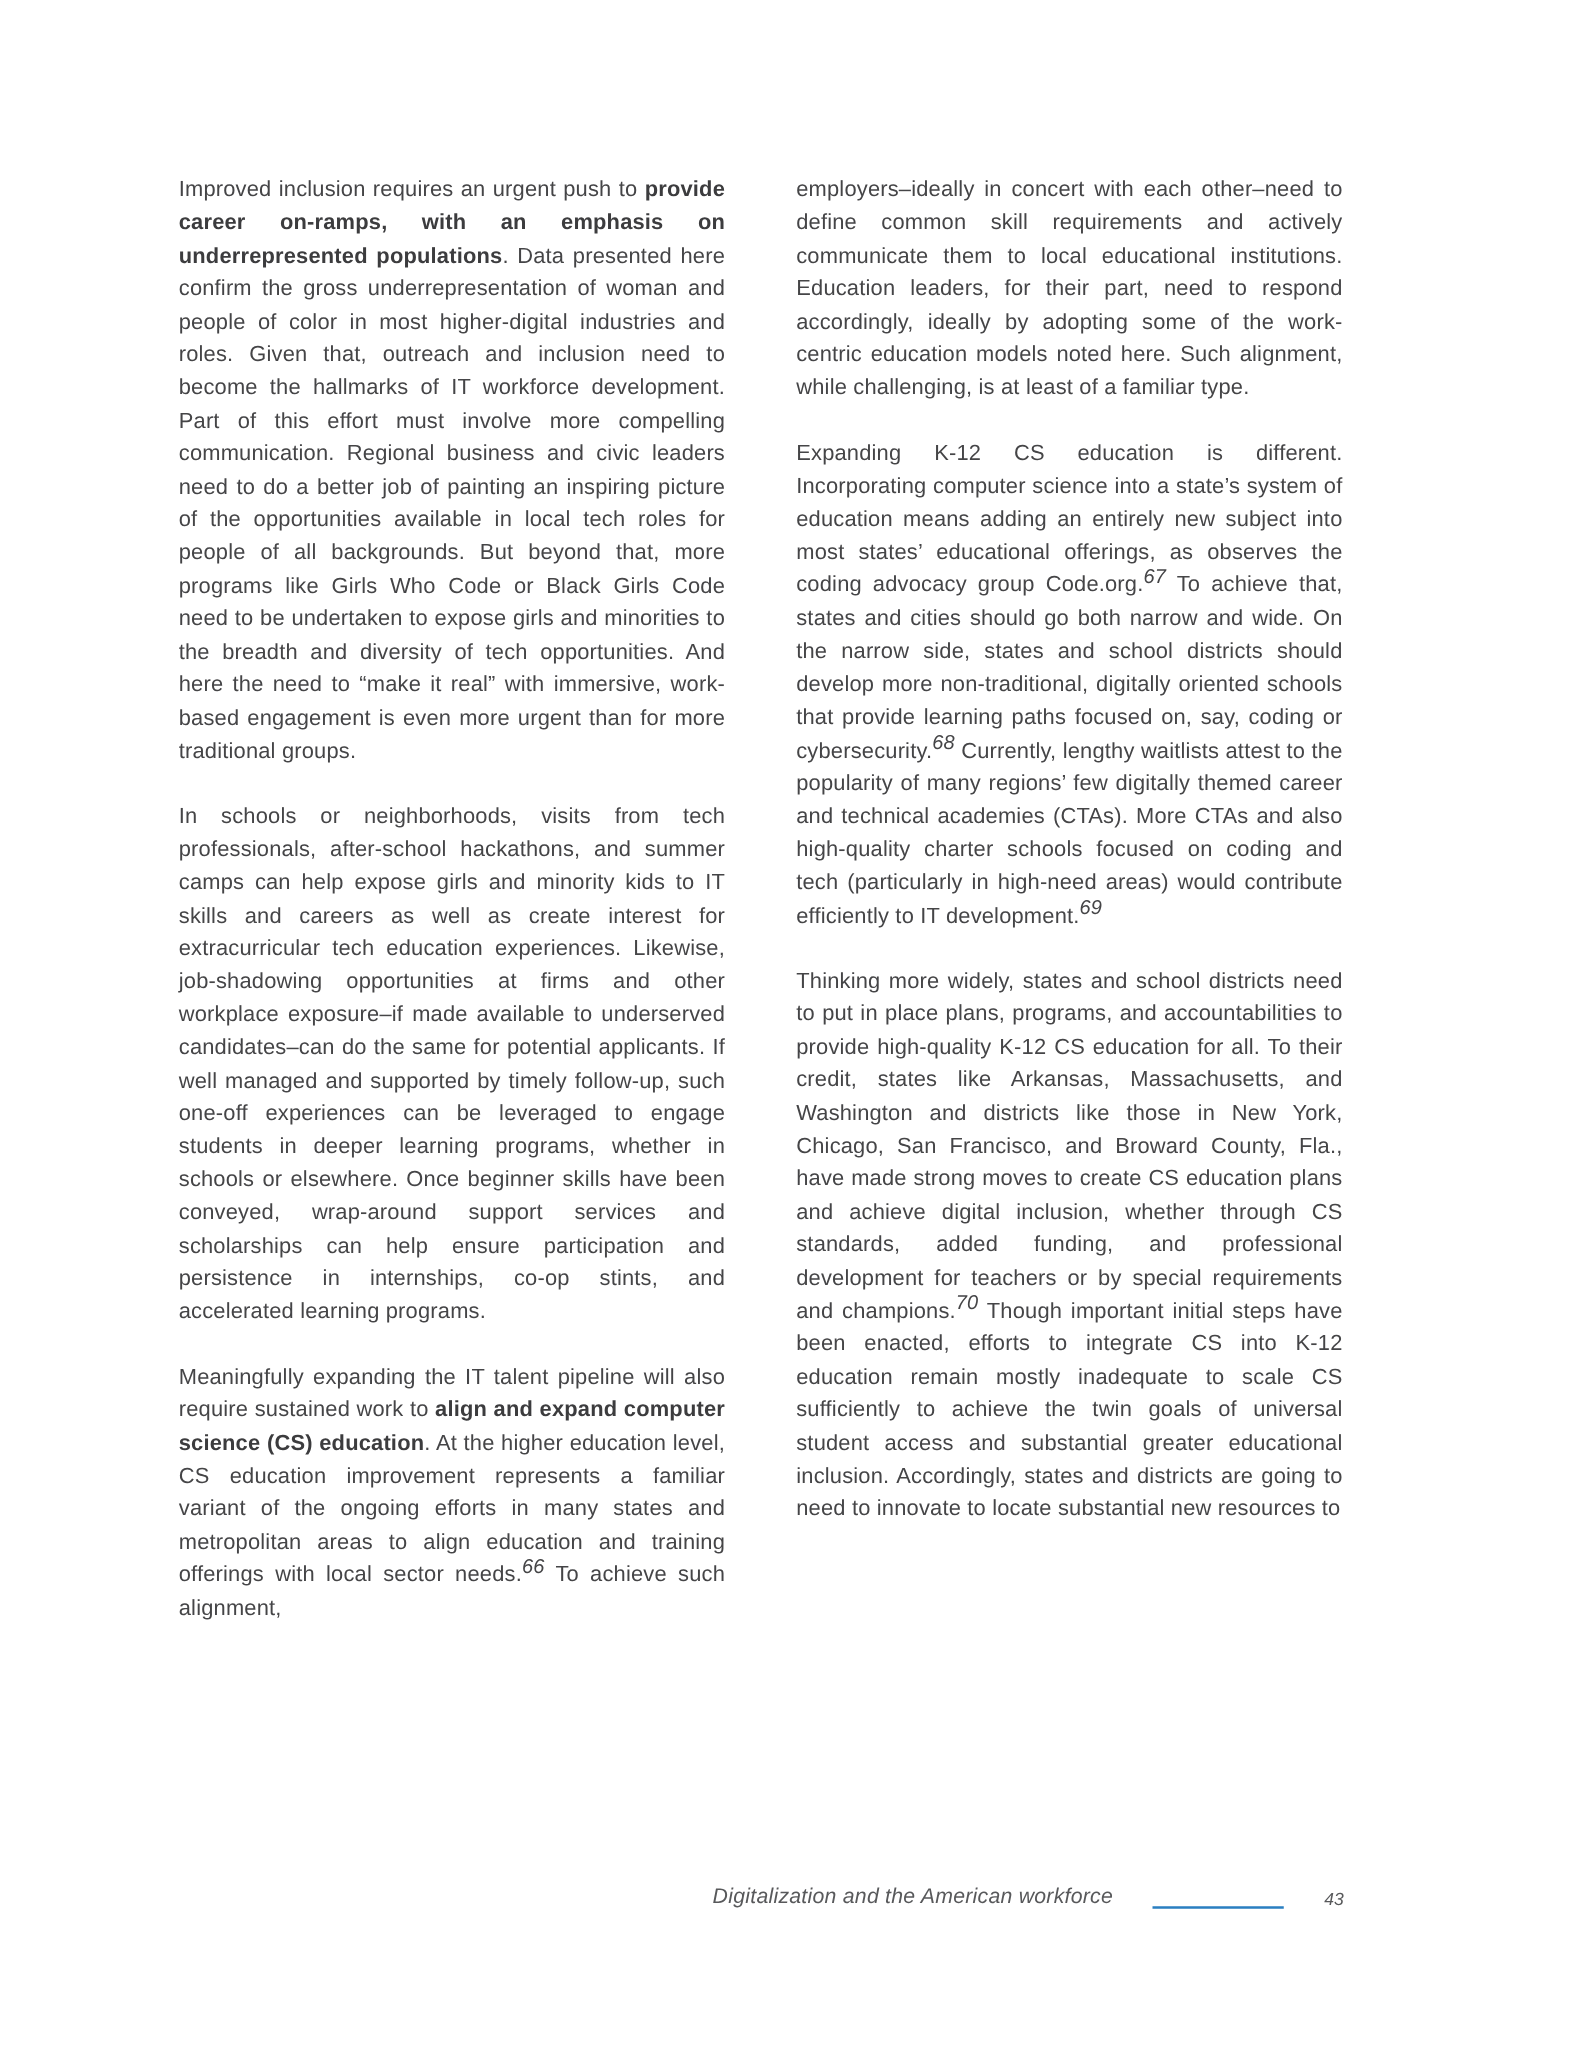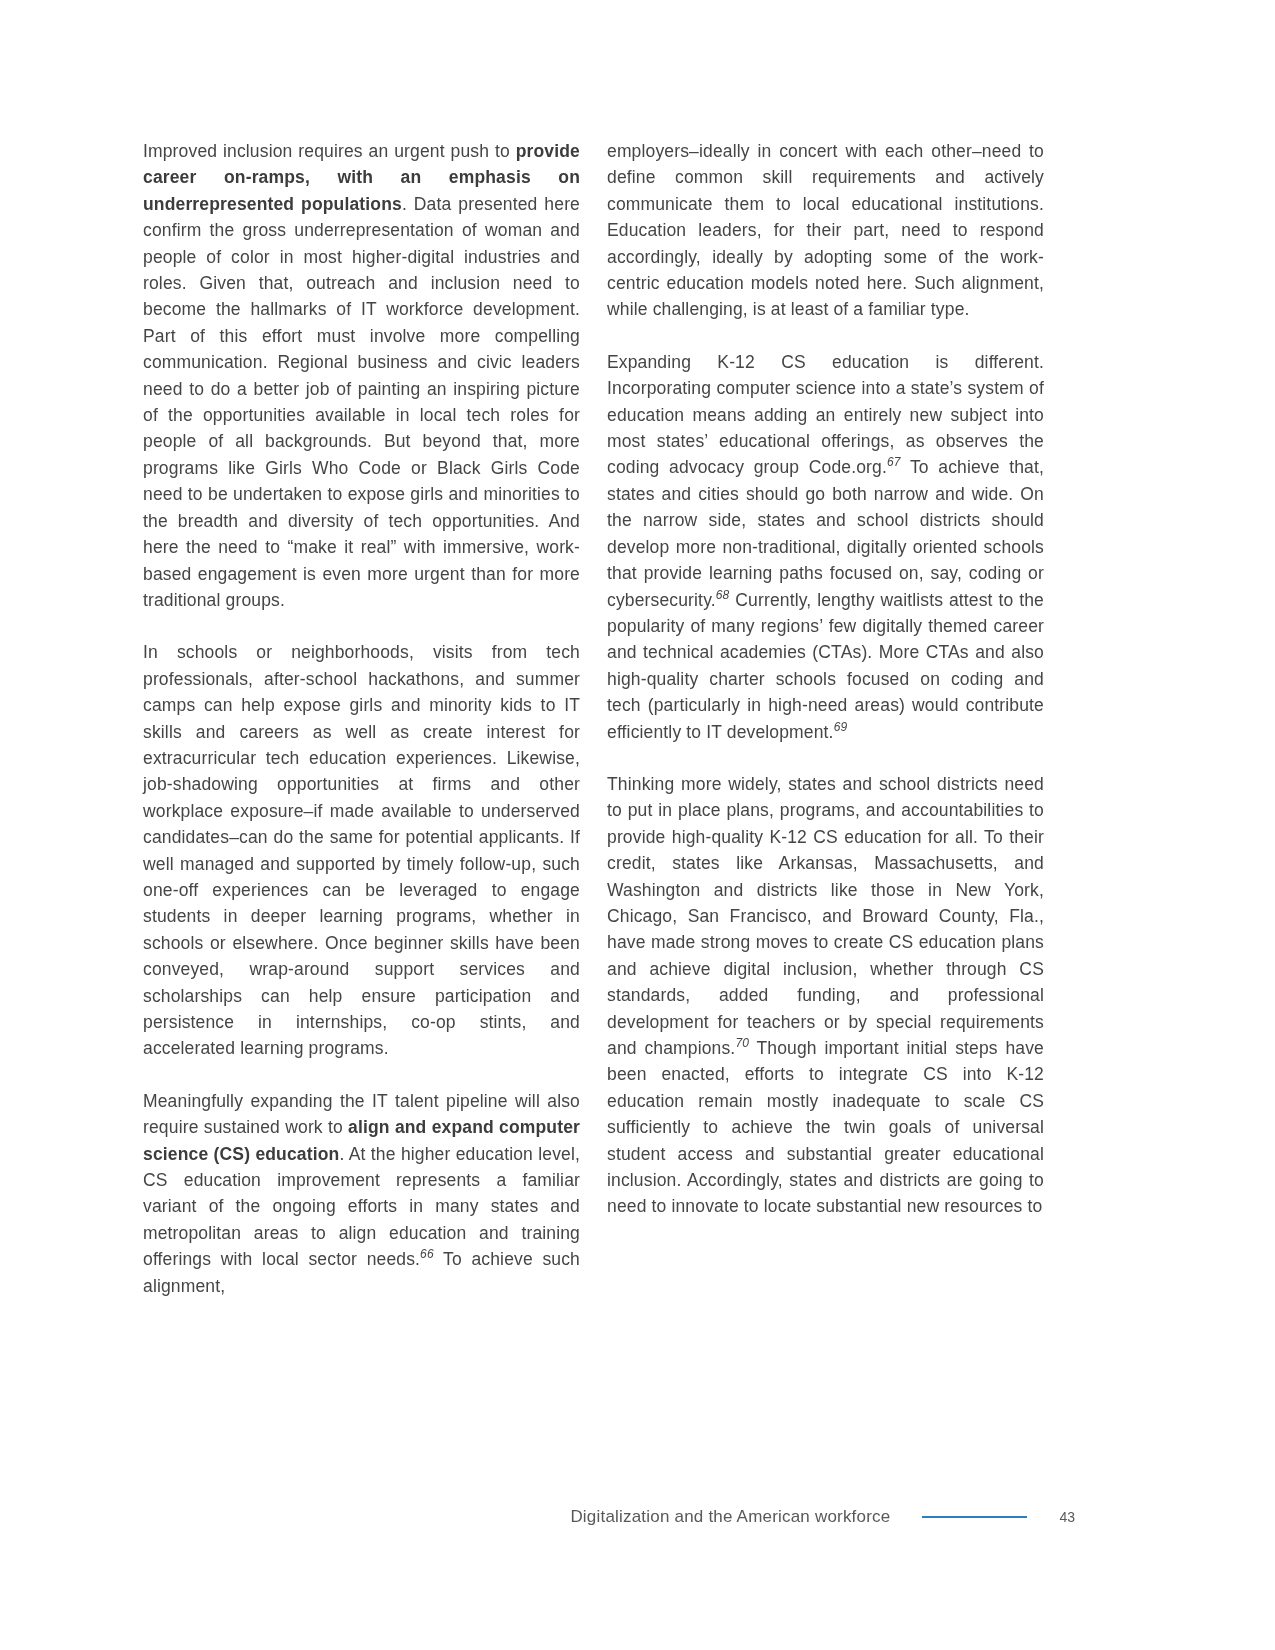--- a/index.html
+++ b/index.html
@@ -15,52 +15,53 @@
     position: absolute;
     inset: 0;
     background: #ffffff;
   }
   .columns {
     position: absolute;
     left: 143px;
     top: 138px;
     width: 932px;
     display: flex;
-    gap: 27px;
+    gap: 57px;
   }
   .column {
     width: 437px;
     flex: 0 0 437px;
   }
   .column p {
     font-size: 17.5px;
     line-height: 26.4px;
     color: #454547;
     text-align: justify;
     letter-spacing: 0.15px;
     margin: 0 0 26px 0;
     font-weight: 400;
   }
   .column p .bold {
     font-weight: 700;
     color: #3c3c3e;
   }
   .column p sup {
-    font-size: 12px;
+    font-size: 16px;
     line-height: 0;
     font-style: italic;
     vertical-align: super;
   }
   .footer {
     position: absolute;
     top: 1507px;
     right: 200px;
     display: flex;
-    align-items: center;
+    align-items: flex-end;
     gap: 32px;
+    font-style: italic;
   }
   .footer-title {
     font-size: 17px;
     color: #58595b;
     letter-spacing: 0.2px;
   }
   .footer-rule {
     display: inline-block;
     width: 105px;
     height: 2px;

